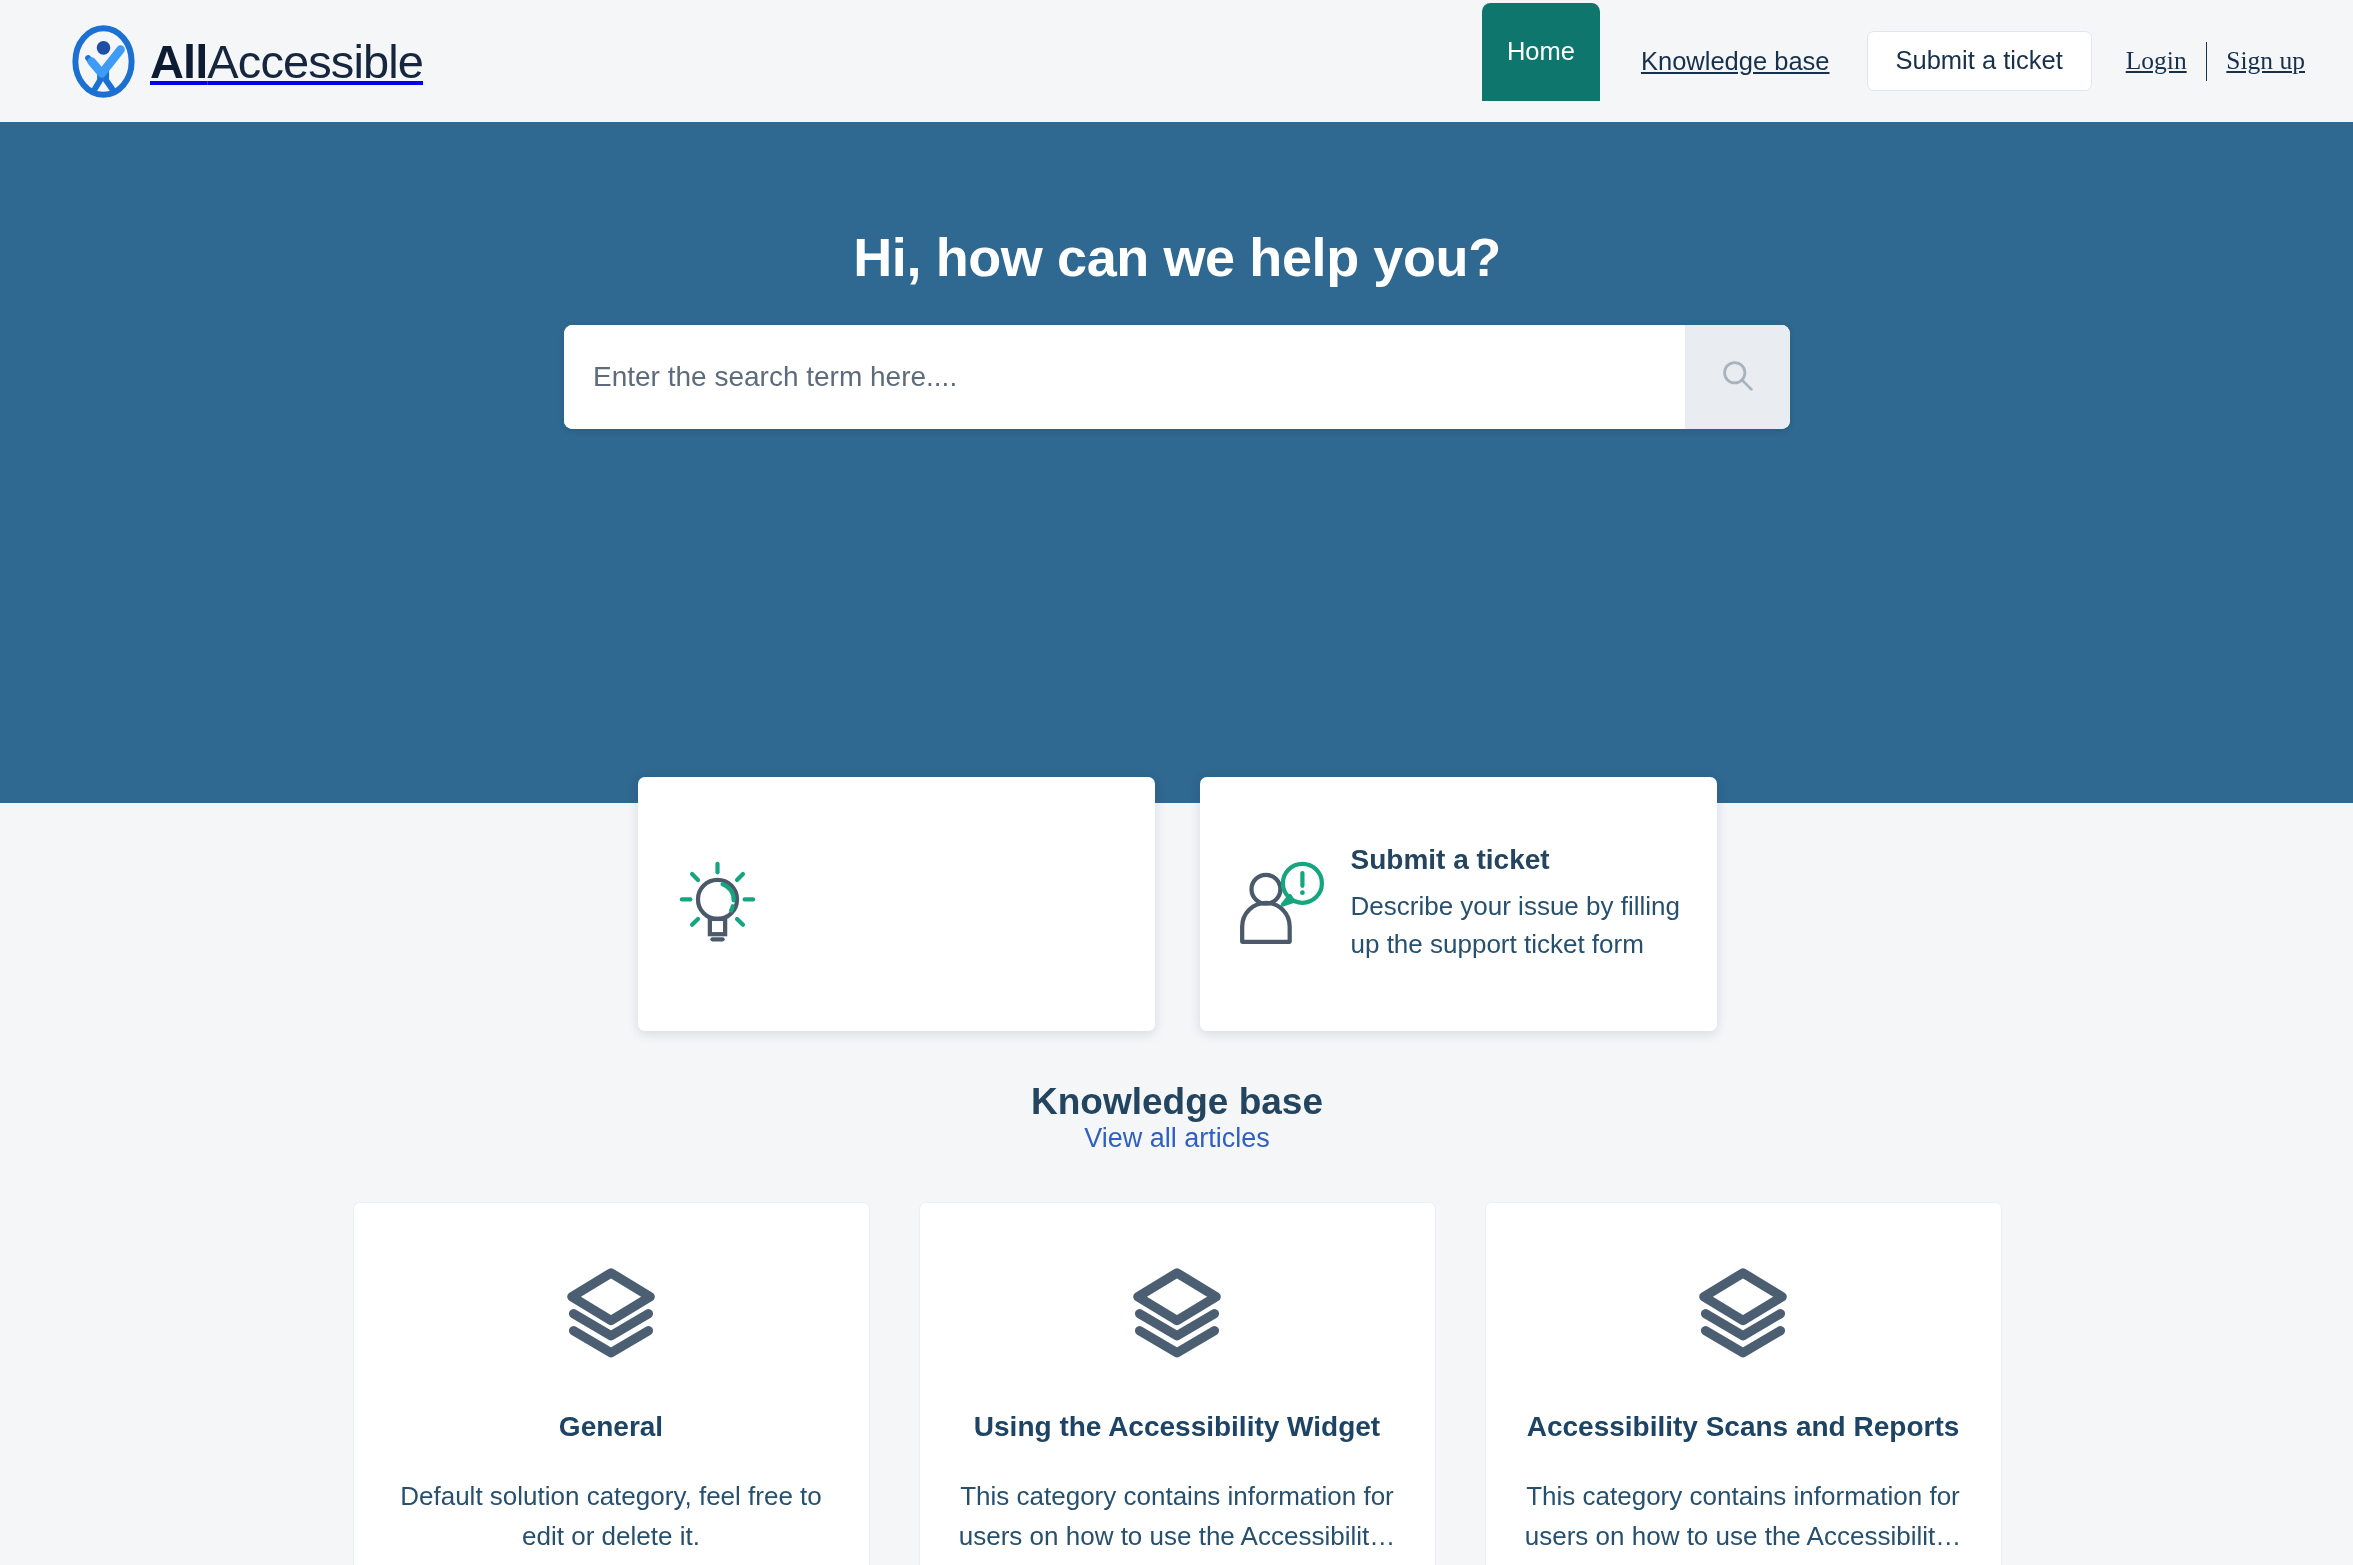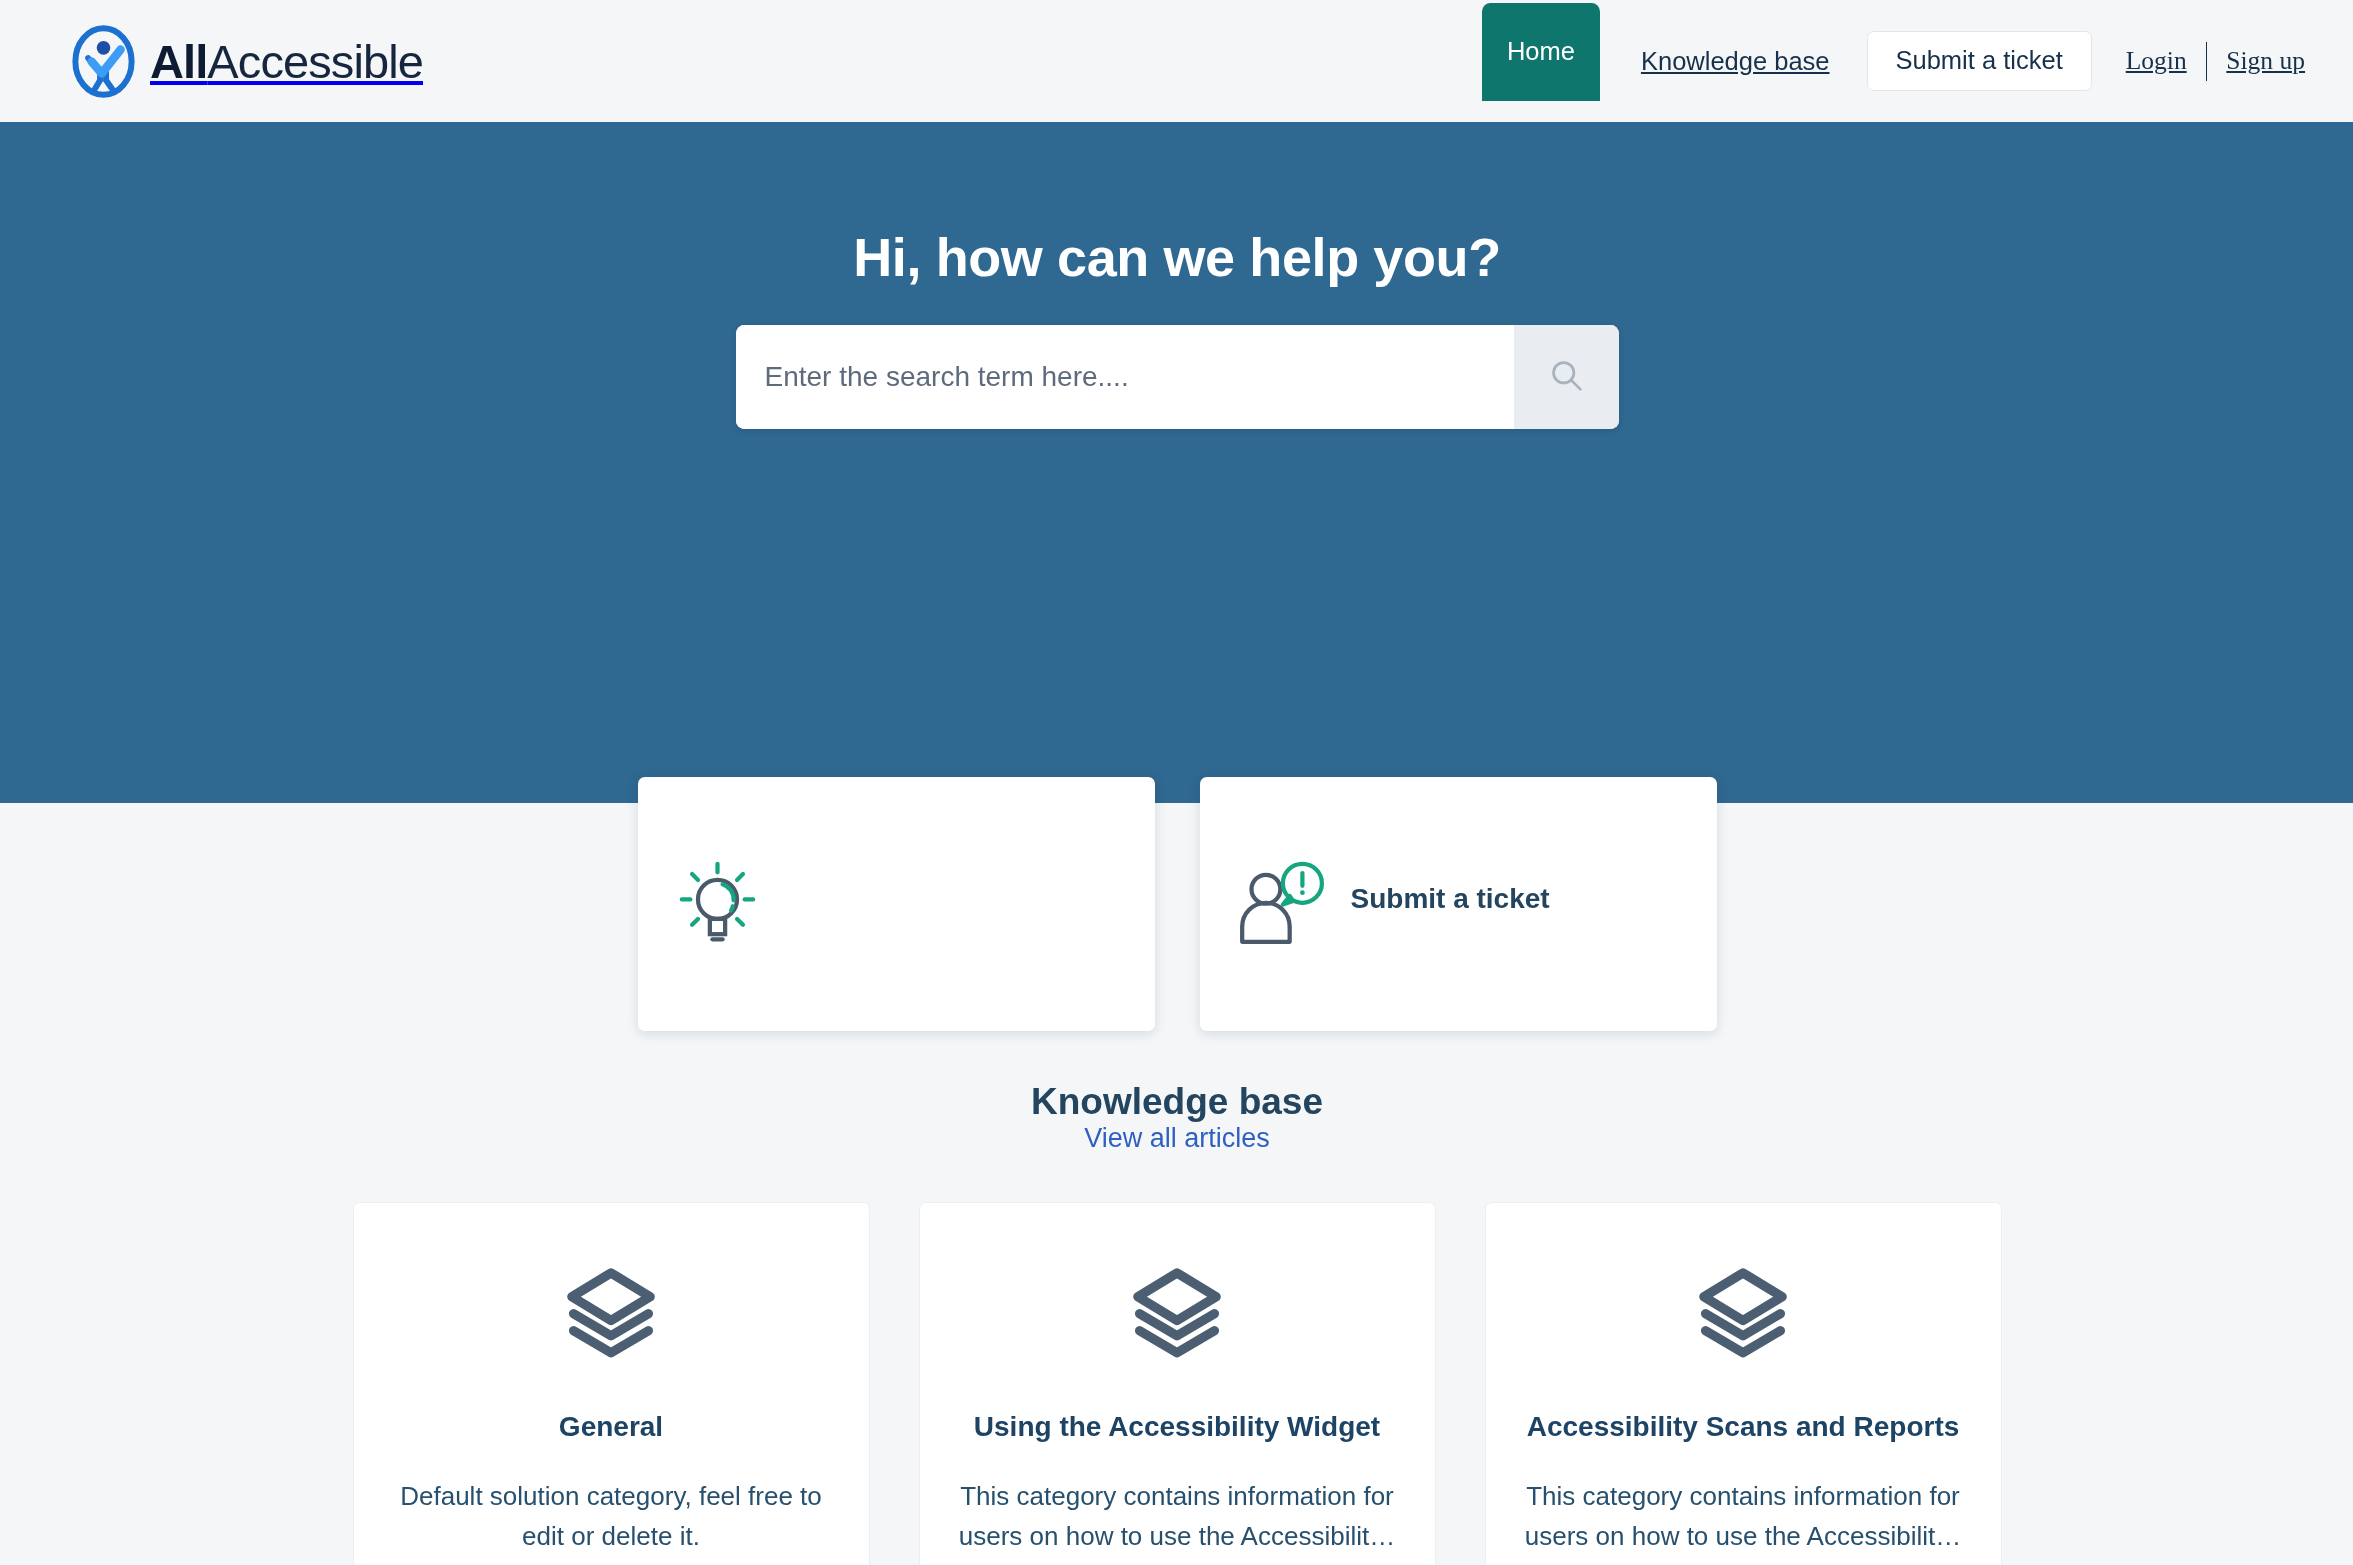--- a/index.html
+++ b/index.html
@@ -99,21 +99,21 @@
   .hero-title {
     color: #ffffff;
     font-size: 54px;
     font-weight: bold;
     text-align: center;
     padding-top: 104px;
     letter-spacing: -0.4px;
   }
   .search-wrap {
     margin: 37px auto 0;
-    width: 883px;
+    width: 1226px;
     height: 104px;
     display: flex;
     background: #ffffff;
     border-radius: 8.5px;
     overflow: hidden;
     box-shadow: 0 1.7px 6.8px rgba(0,0,0,0.10);
   }
   .search-input {
     flex: 1 1 auto;
     border: none;
@@ -290,20 +290,21 @@
           <circle cx="40" cy="38" r="17" fill="none" stroke="#4a5a6a" stroke-width="5"></circle>
           <path d="M12 100 v-18 a28 28 0 0 1 56 0 v18 Z" fill="none" stroke="#4a5a6a" stroke-width="5" stroke-linejoin="round"></path>
           <circle cx="83" cy="31" r="23" fill="none" stroke="#16a67f" stroke-width="5"></circle>
           <path d="M68 46 L60 56 L72 52 Z" fill="none" stroke="#16a67f" stroke-width="5" stroke-linejoin="round"></path>
           <line x1="83" y1="19" x2="83" y2="34" stroke="#16a67f" stroke-width="5" stroke-linecap="round"></line>
           <circle cx="83" cy="42" r="2.8" fill="#16a67f"></circle>
         </svg>
       </span>
       <div class="action-text">
         <div class="action-title">Submit a ticket</div>
+        <div class="action-desc">Describe your issue by filling up the support ticket form</div>
       </div>
     </div>
 
   </div>
 </div>
 
 <div class="kb">
   <div class="kb-title">Knowledge base</div>
   <a class="kb-link" href="#">View all articles</a>
 

